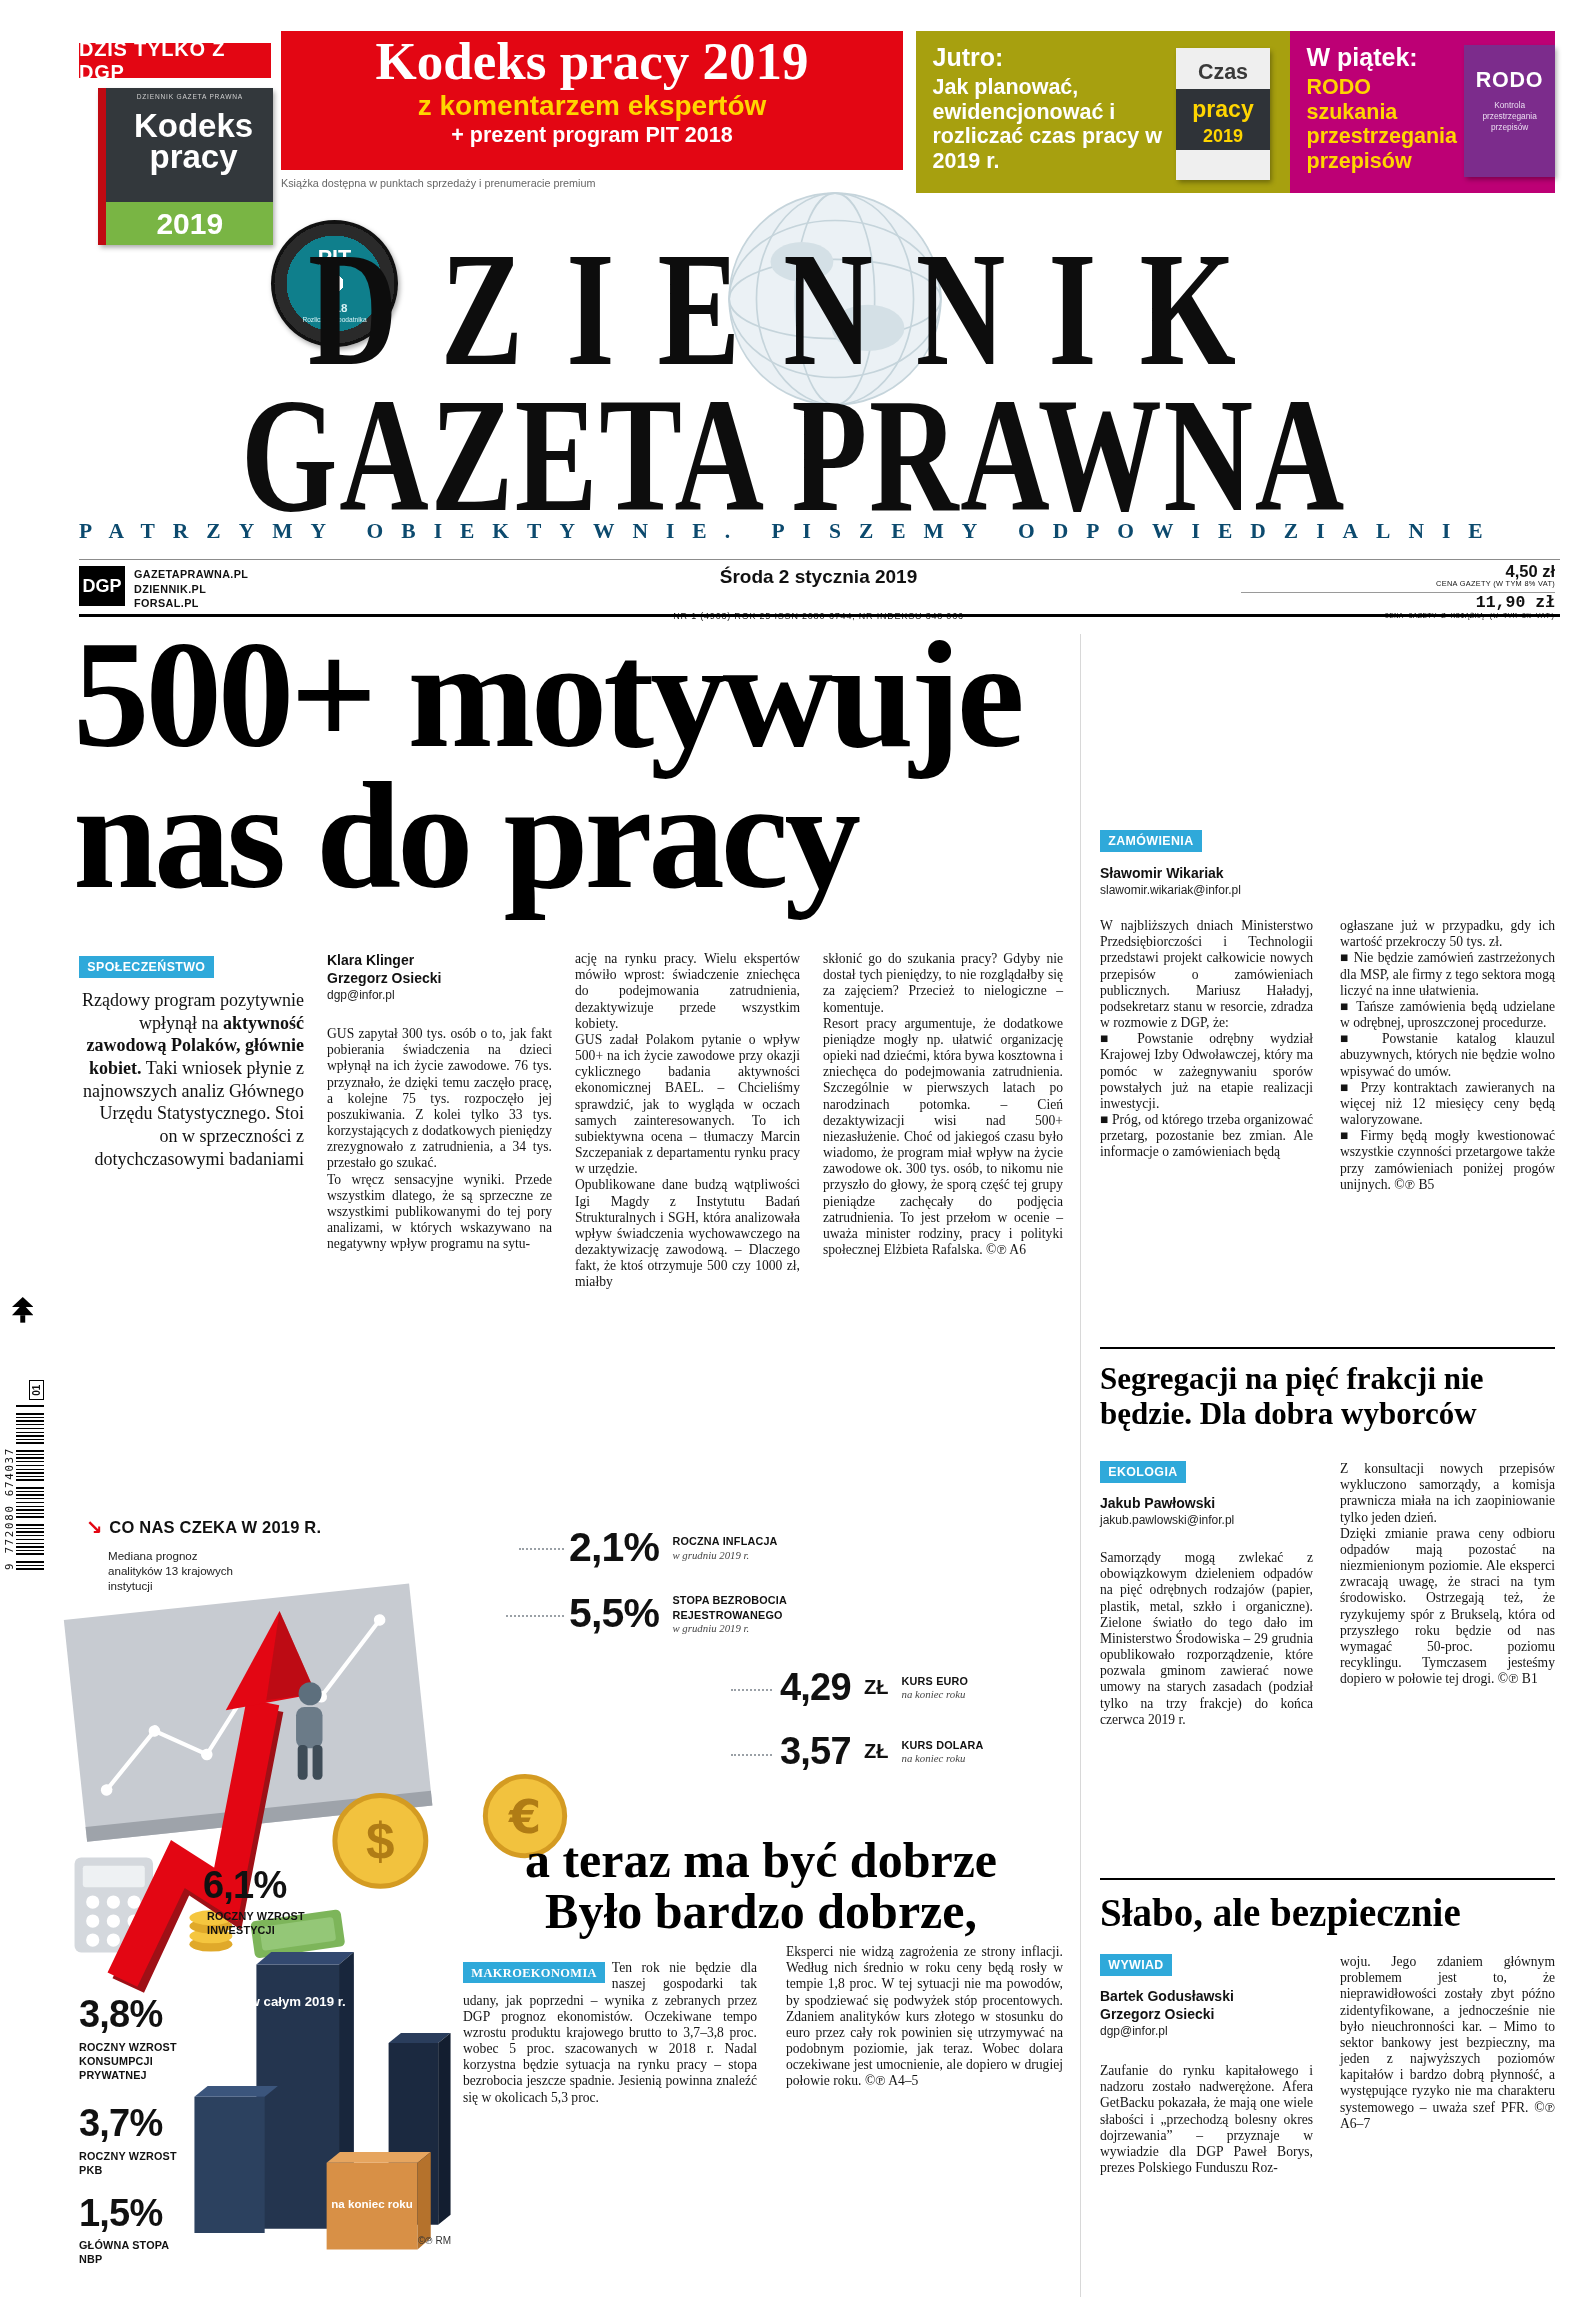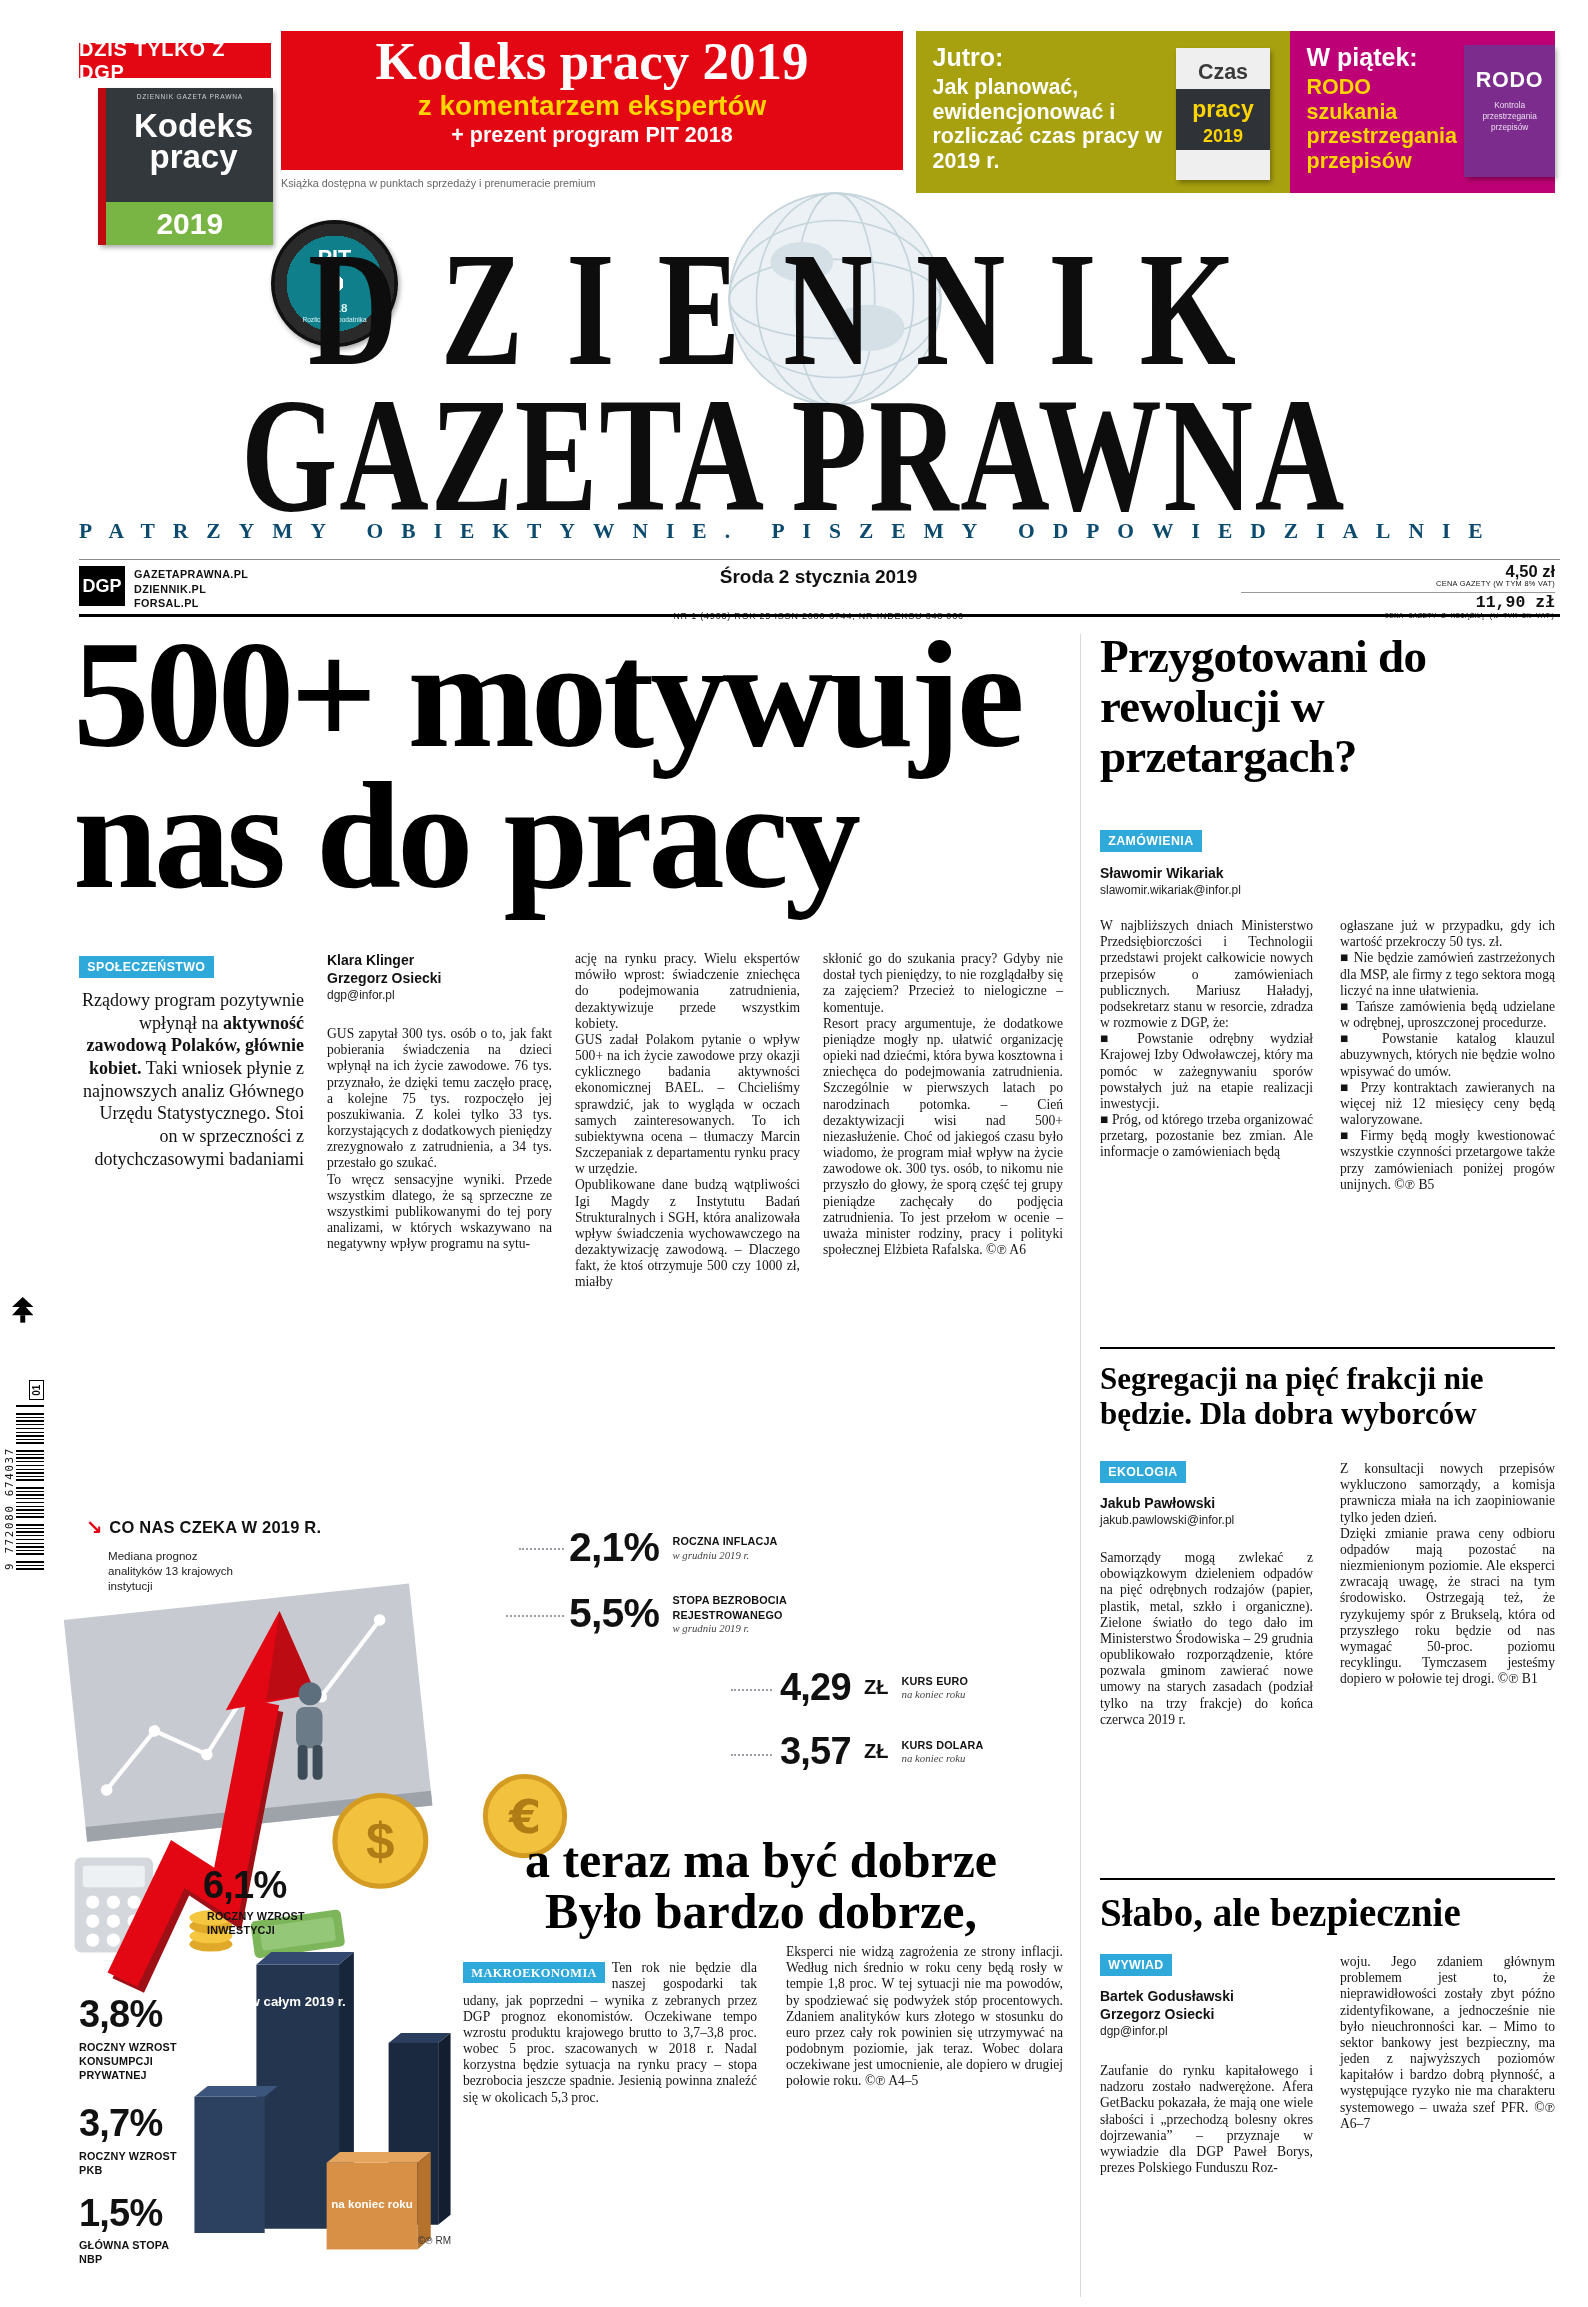--- a/index.html
+++ b/index.html
@@ -212,21 +212,20 @@
   <div class="abs body-col" style="left:327px;top:1026px;width:225px;">GUS zapytał 300 tys. osób o to, jak fakt pobierania świadczenia na dzieci wpłynął na ich życie zawodowe. 76 tys. przyznało, że dzięki temu zaczęło pracę, a kolejne 75 tys. rozpoczęło jej poszukiwania. Z kolei tylko 33 tys. korzystających z dodatkowych pieniędzy zrezygnowało z zatrudnienia, a 34 tys. przestało go szukać.
 To wręcz sensacyjne wyniki. Przede wszystkim dlatego, że są sprzeczne ze wszystkimi publikowanymi do tej pory analizami, w których wskazywano na negatywny wpływ programu na sytu-</div>
   <div class="abs body-col" style="left:575px;top:951px;width:225px;">ację na rynku pracy. Wielu ekspertów mówiło wprost: świadczenie zniechęca do podejmowania zatrudnienia, dezaktywizuje przede wszystkim kobiety.
 GUS zadał Polakom pytanie o wpływ 500+ na ich życie zawodowe przy okazji cyklicznego badania aktywności ekonomicznej BAEL. – Chcieliśmy sprawdzić, jak to wygląda w oczach samych zainteresowanych. To ich subiektywna ocena – tłumaczy Marcin Szczepaniak z departamentu rynku pracy w urzędzie.
 Opublikowane dane budzą wątpliwości Igi Magdy z Instytutu Badań Strukturalnych i SGH, która analizowała wpływ świadczenia wychowawczego na dezaktywizację zawodową. – Dlaczego fakt, że ktoś otrzymuje 500 czy 1000 zł, miałby</div>
   <div class="abs body-col" style="left:823px;top:951px;width:240px;">skłonić go do szukania pracy? Gdyby nie dostał tych pieniędzy, to nie rozglądałby się za zajęciem? Przecież to nielogiczne – komentuje.
 Resort pracy argumentuje, że dodatkowe pieniądze mogły np. ułatwić organizację opieki nad dziećmi, która bywa kosztowna i zniechęca do podejmowania zatrudnienia. Szczególnie w pierwszych latach po narodzinach potomka. – Cień dezaktywizacji wisi nad 500+ niezasłużenie. Choć od jakiegoś czasu było wiadomo, że program miał wpływ na życie zawodowe ok. 300 tys. osób, to nikomu nie przyszło do głowy, że sporą część tej grupy pieniądze zachęcały do podjęcia zatrudnienia. To jest przełom w ocenie – uważa minister rodziny, pracy i polityki społecznej Elżbieta Rafalska. ©℗   A6</div>
 
   <div class="abs v-divider"></div>
 
-  <div class="abs h-serif tenders-headline">Przygotowani do rewolucji w przetargach?</div>
   <div class="abs" style="left:1100px;top:830px;">
     <span class="label-cyan">ZAMÓWIENIA</span>
   </div>
   <div class="abs" style="left:1100px;top:864px;">
     <div class="byline-name">Sławomir Wikariak</div>
     <div class="byline-mail">slawomir.wikariak@infor.pl</div>
   </div>
   <div class="abs body-col" style="left:1100px;top:918px;width:213px;">W najbliższych dniach Ministerstwo Przedsiębiorczości i Technologii przedstawi projekt całkowicie nowych przepisów o zamówieniach publicznych. Mariusz Haładyj, podsekretarz stanu w resorcie, zdradza w rozmowie z DGP, że:
 ■ Powstanie odrębny wydział Krajowej Izby Odwoławczej, który ma pomóc w zażegnywaniu sporów powstałych już na etapie realizacji inwestycji.
 ■ Próg, od którego trzeba organizować przetarg, pozostanie bez zmian. Ale informacje o zamówieniach będą</div>

